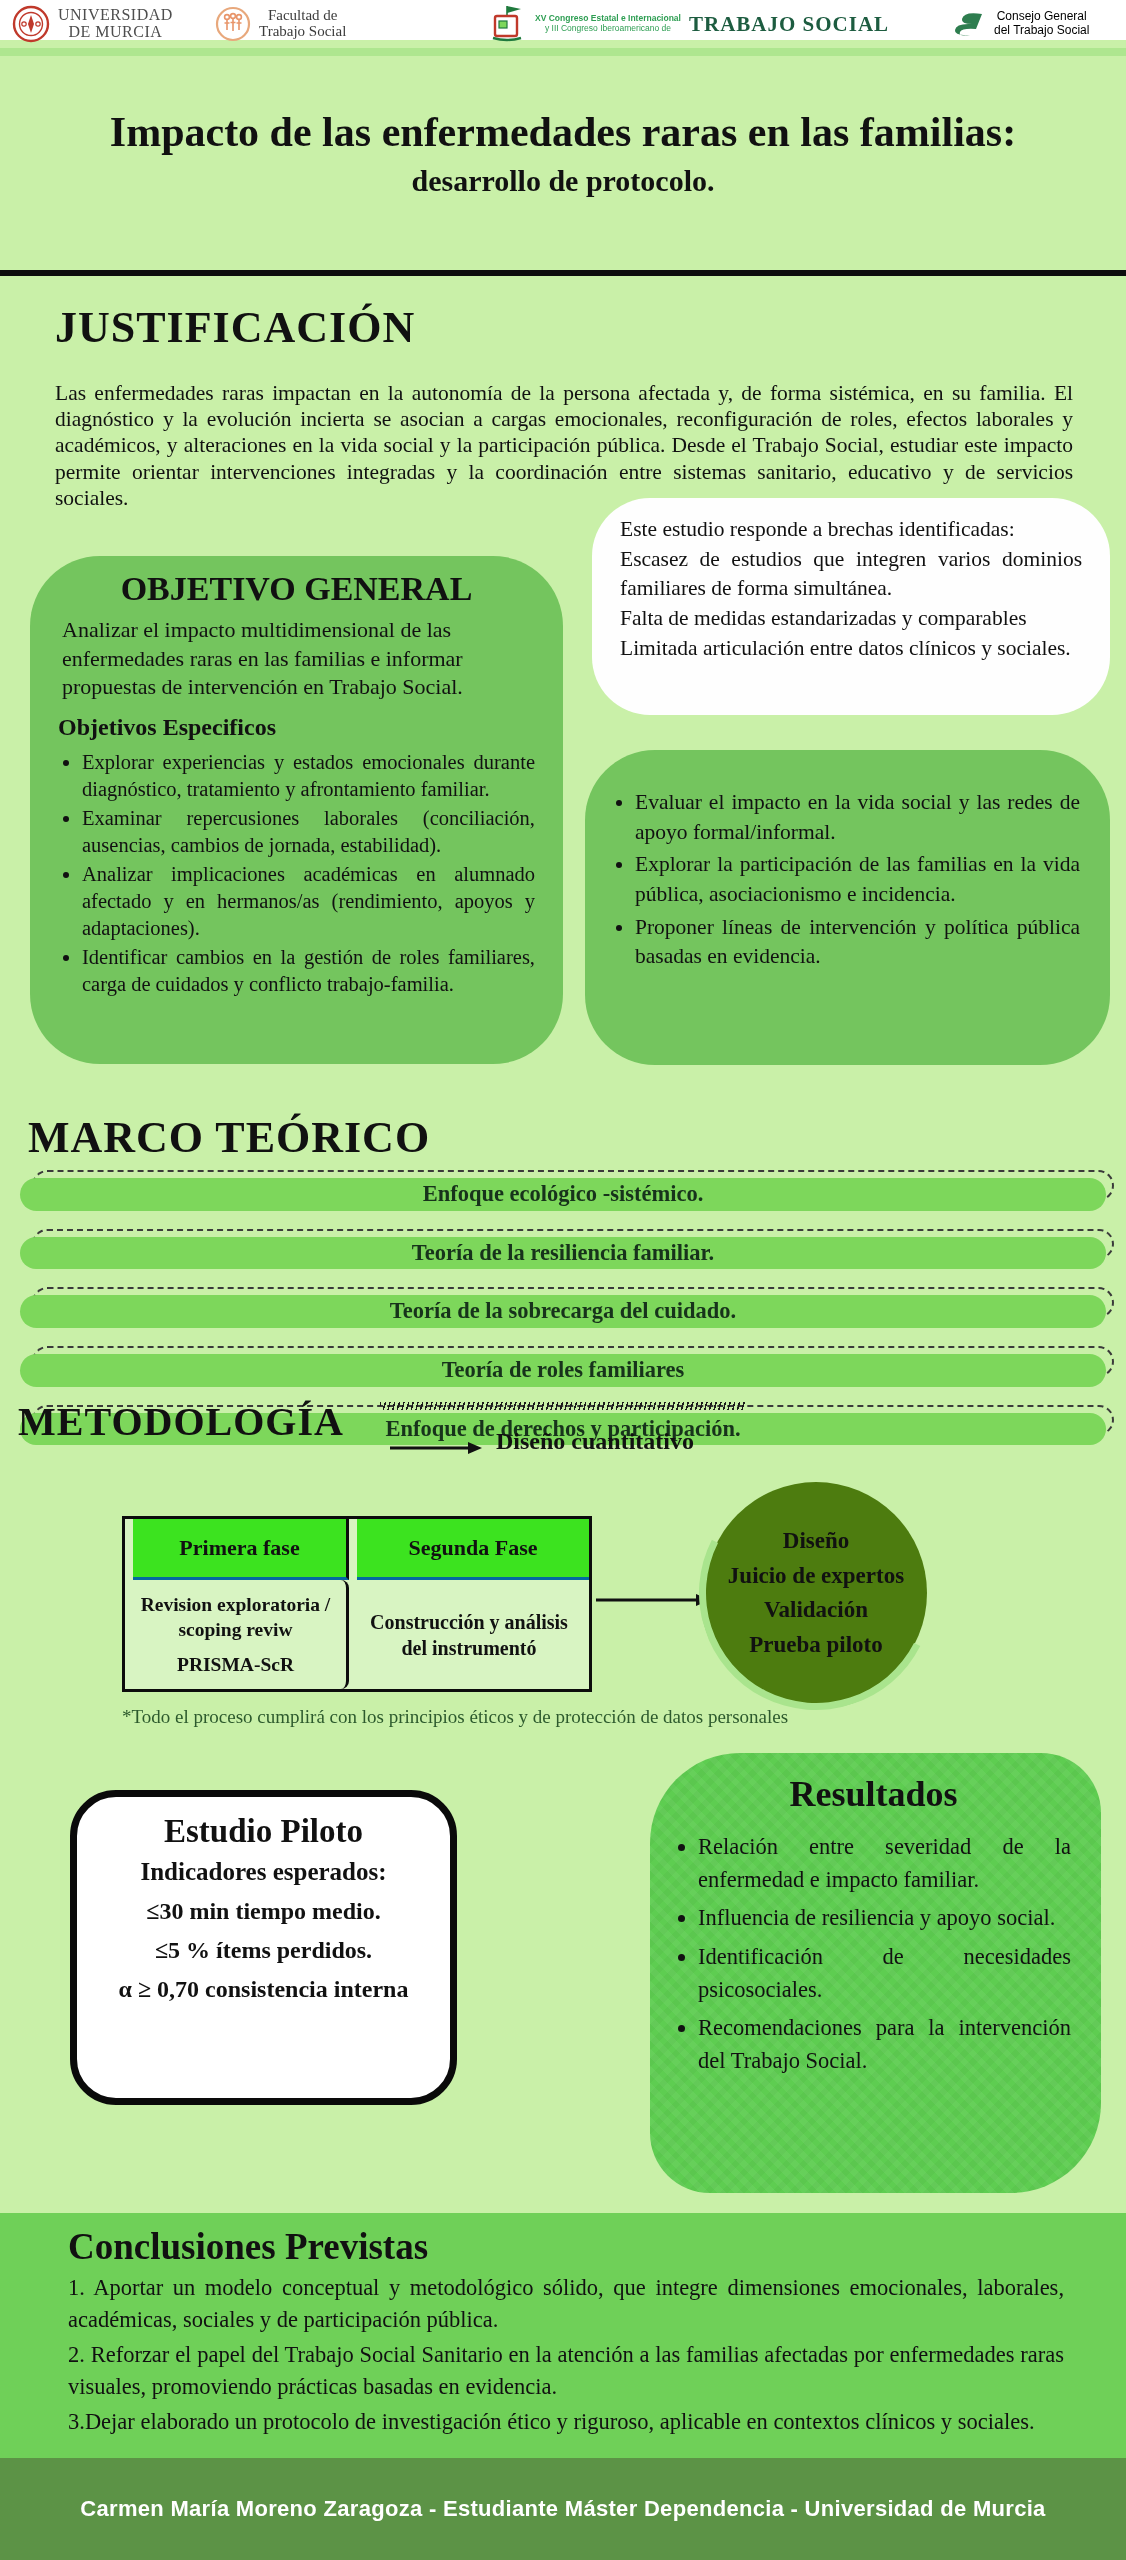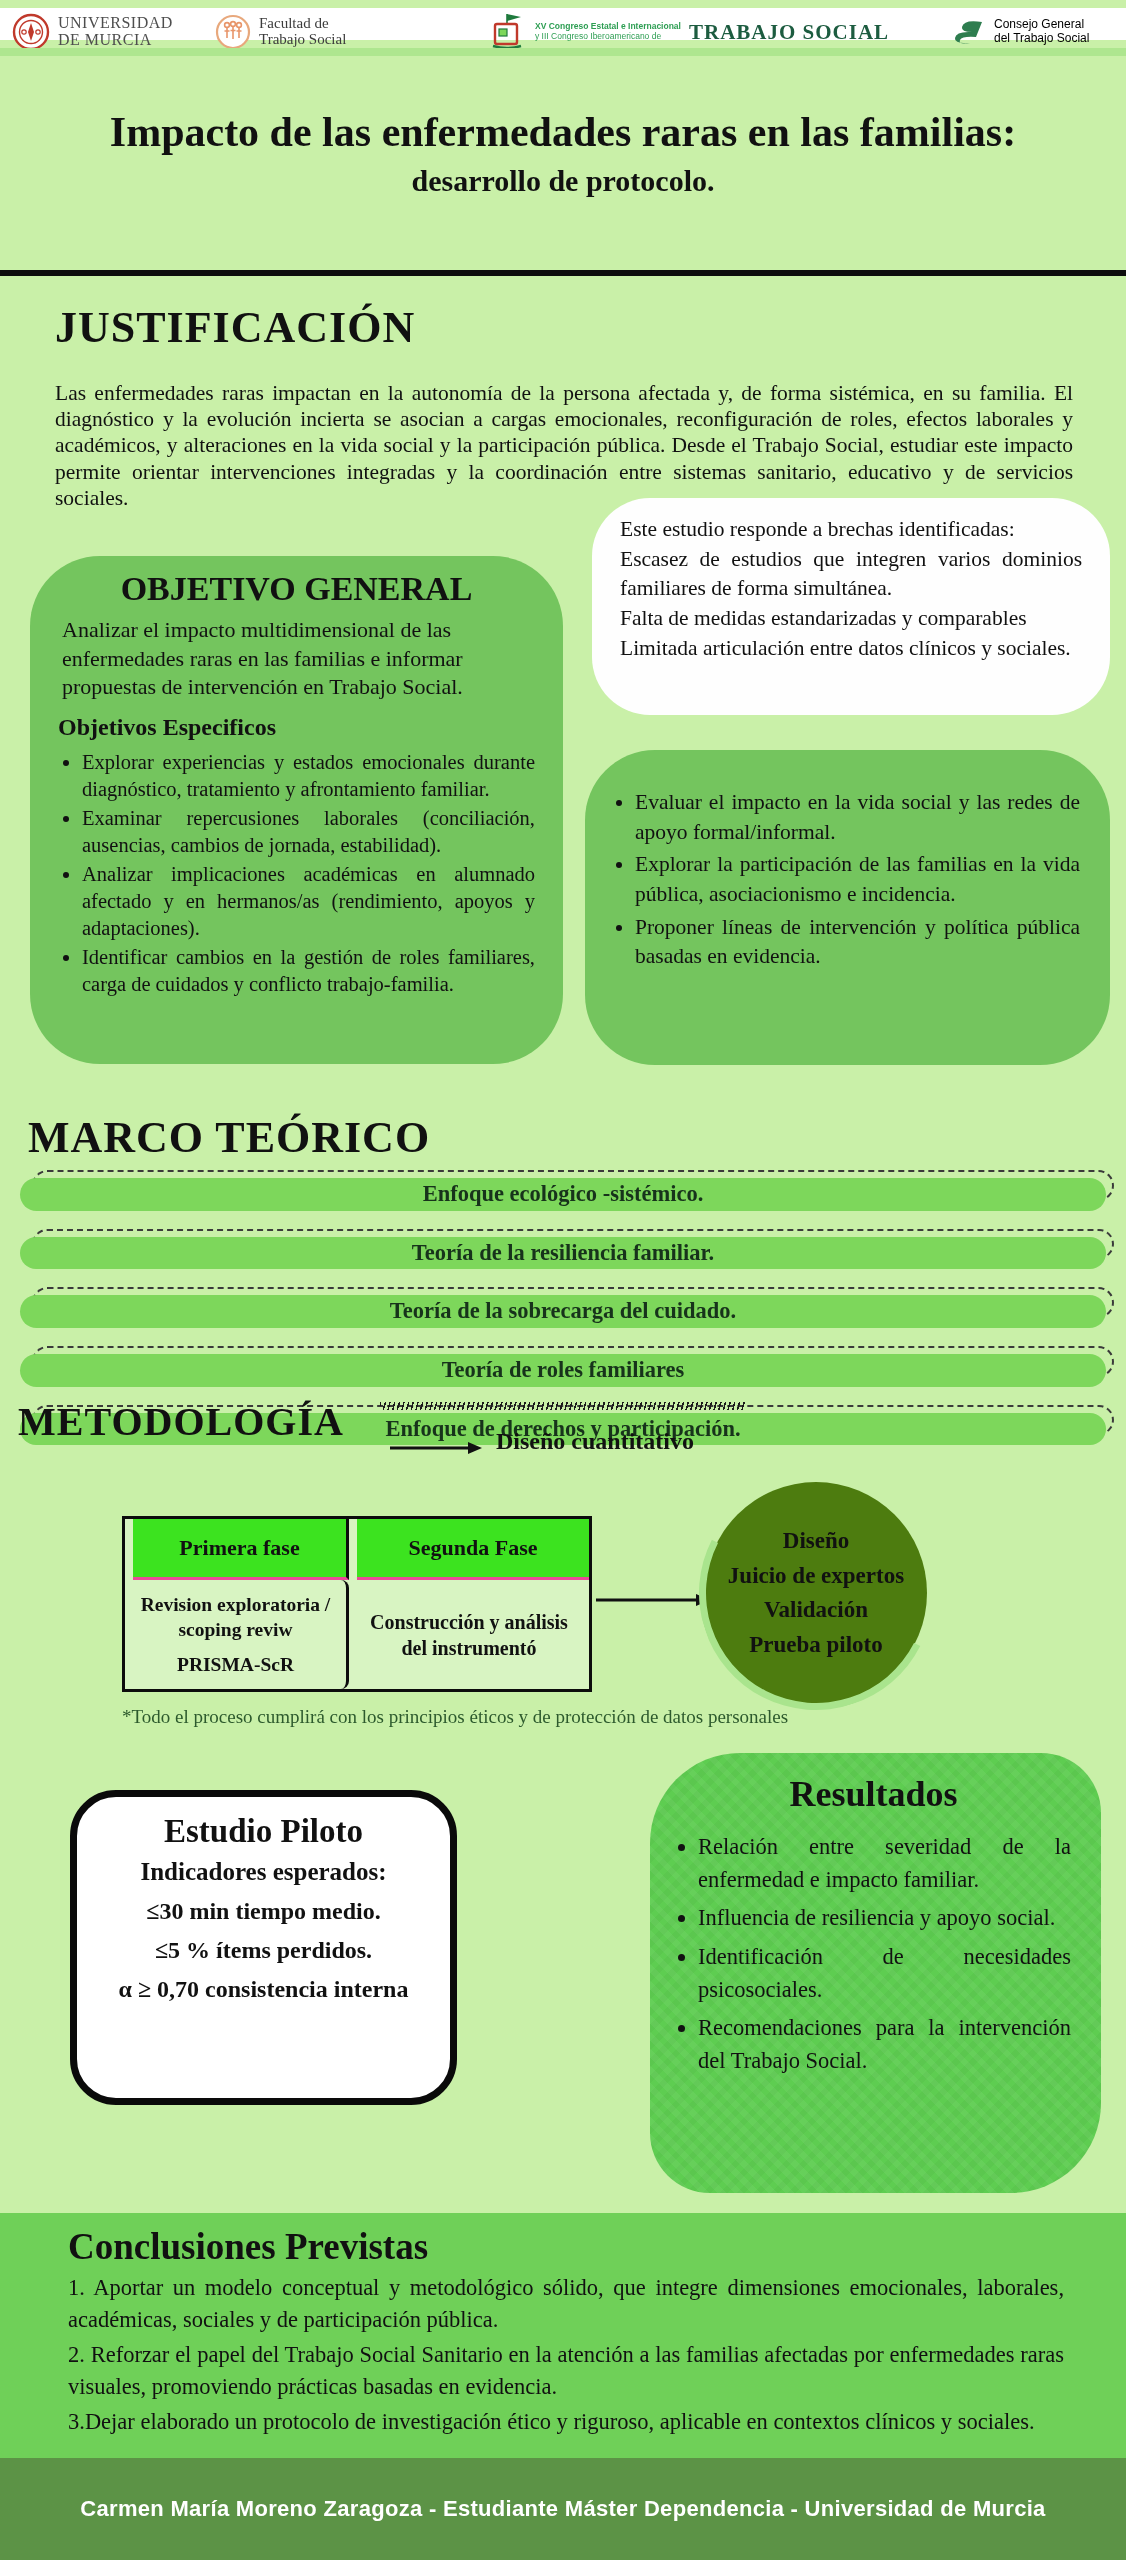--- a/index.html
+++ b/index.html
@@ -4,21 +4,21 @@
 <style>
   html,body{margin:0;padding:0;background:#9db88a;}
   .poster{
     position:relative; width:1126px; height:2560px; margin:0 auto;
     background:#c9f0a8; overflow:hidden;
     font-family:"Liberation Serif", serif; color:#111;
   }
   .abs{position:absolute;}
 
   
-  .header-band{left:0;top:8px;width:1126px;height:32px;background:#ffffff;}
+  .header-band{left:0;top:0;width:1126px;height:40px;background:#ffffff;text-align:center;}
   .header-strip{left:0;top:48px;width:1126px;height:8px;background:#aee68f;}
   .logo{display:flex;align-items:center;gap:8px;height:48px;}
   .logo-text{line-height:1.05;}
   .umu-text{font-size:16px;color:#4e4e4e;letter-spacing:.5px;}
   .fac-text{font-size:15px;color:#3c3c3c;}
   .cong-small{font-size:8.5px;color:#2e9e53;font-family:"Liberation Sans",sans-serif;line-height:1.15;}
   .cong-small b{display:block;}
   .cong-big{font-size:21px;font-weight:bold;color:#1d5c40;letter-spacing:1px;}
   .consejo-text{font-size:12px;color:#000000;font-family:"Liberation Sans",sans-serif;line-height:1.15;}
 
@@ -60,21 +60,21 @@
          text-align:center;font-size:22.5px;font-weight:bold;color:#17331b;padding:0 14px;box-sizing:border-box;line-height:1.45;}
 
   
   .met-heading{left:18px;top:1398px;font-size:40px;font-weight:bold;letter-spacing:1px;}
   .squiggle{left:380px;top:1402px;width:365px;height:8px;
             background:repeating-linear-gradient(105deg,#1a1a1a 0 1.5px,transparent 1.5px 4.5px);}
   .met-label{left:496px;top:1428px;font-size:24px;font-weight:bold;}
 
   .met-table{left:122px;top:1516px;width:470px;height:176px;border:3px solid #0c0c0c;box-sizing:border-box;
              display:grid;grid-template-columns:224px 1fr;grid-template-rows:61px 1fr;background:#d8f4c2;}
-  .met-th{background:#3ce31f;border-bottom:3px solid #ec4899;display:flex;align-items:center;justify-content:center;
+  .met-th{background:#3ce31f;border-bottom:3px solid #0369a1;display:flex;align-items:center;justify-content:center;
           font-size:22px;font-weight:bold;margin-left:8px;}
   .met-th.first{border-right:3px solid #0c0c0c;}
   .met-td{display:flex;flex-direction:column;justify-content:space-between;align-items:center;text-align:center;
           font-size:19.5px;font-weight:bold;padding:12px 8px;box-sizing:border-box;line-height:1.3;}
   .met-td.first{border-right:3px solid #0c0c0c;border-radius:8px;}
   .met-td.second{justify-content:center;font-size:20px;}
 
   .footnote{left:122px;top:1706px;width:760px;font-size:19px;color:#2d5a2d;}
 
   .circle{left:705px;top:1482px;width:222px;height:222px;border-radius:50%;background:#4d7c0f;

